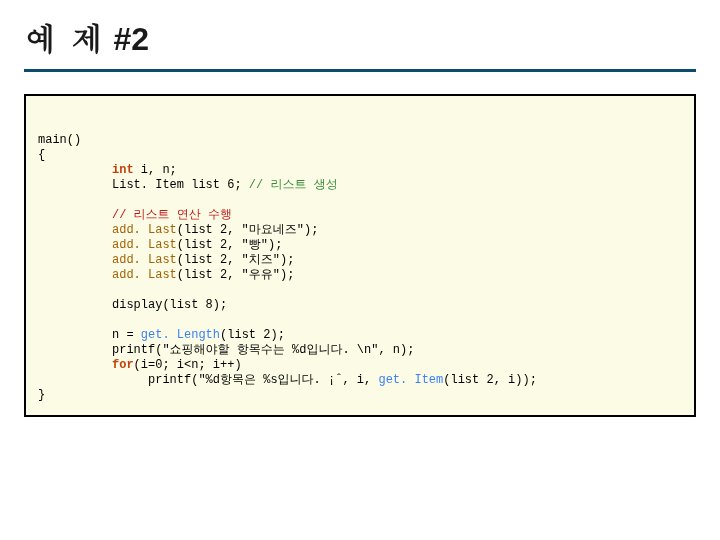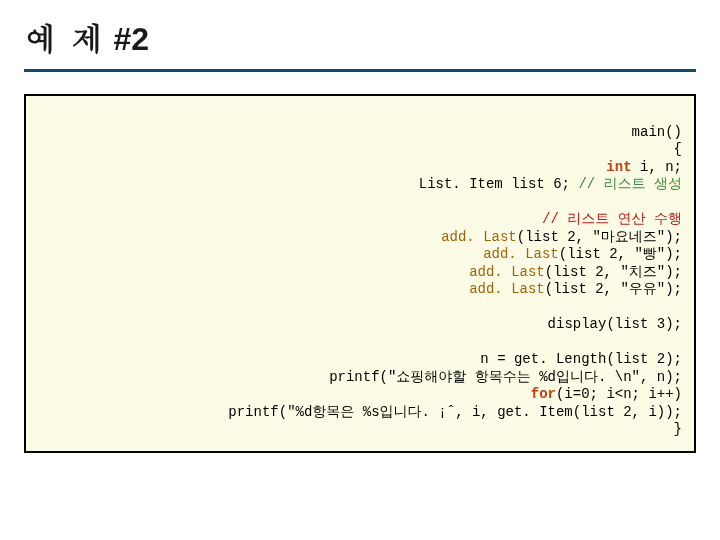--- a/index.html
+++ b/index.html
@@ -15,42 +15,41 @@
       font-weight: bold;
       color: #1a1a1a;
       padding-bottom: 10px;
       border-bottom: 3px solid #0c4a6e;
       margin-bottom: 22px;
     }
     .title .korean { font-family: "Batang", serif; letter-spacing: 2px; }
     .codebox {
       border: 2px solid #000;
       background: #fcfce6;
-      padding: 10px 12px 12px 12px;
+      padding: 22px 12px 12px 12px;
       font-family: "Courier New", monospace;
-      font-size: 14px;
+      font-size: 12px;
       line-height: 1.25;
       white-space: pre;
       color: #000;
-      text-align: right;
     }
     .indent { padding-left: 74px; display: block; }
     .kw { font-weight: bold; color: #c2410c; }
     .cm-green { color: #3a8a3a; }
     .cm-red { color: #c01818; font-weight: normal; }
     .id-red { color: #a16207; }
-    .id-green { color: #000000; }
+    .id-green { color: #3b82f6; }
   </style>
 </head>
 <body>
 
 <div class="title">
   <span class="korean">예 제</span>
   <span>#2</span>
 </div>
 
 <div class="codebox">
 <span>main()</span>
 <span>{</span>
 <span class="indent"><span class="kw">int</span><span> i, n;</span></span><span class="indent"><span>List. Item </span><span>list 6</span><span>; </span><span class="cm-green">// 리스트 생성</span></span>
 <span class="indent cm-red">// 리스트 연산 수행</span><span class="indent"><span class="id-red">add. Last</span><span>(list 2, "마요네즈");</span></span><span class="indent"><span class="id-red">add. Last</span><span>(list 2, "빵");</span></span><span class="indent"><span class="id-red">add. Last</span><span>(list 2, "치즈");</span></span><span class="indent"><span class="id-red">add. Last</span><span>(list 2, "우유");</span></span>
-<span class="indent">display(list 3);</span>
+<span class="indent">display(list 8);</span>
 <span class="indent"><span>n = </span><span class="id-green">get. Length</span><span>(list 2);</span></span><span class="indent">printf("쇼핑해야할 항목수는 %d입니다. \n", n);</span><span class="indent"><span class="kw">for</span><span>(i=0; i&lt;n; i++)</span></span><span class="indent"><span>     printf("%d항목은 %s입니다. ¡ˆ, i, </span><span class="id-green">get. Item</span><span>(list 2, i));</span></span><span>}</span></div>
 
 </body></html>

